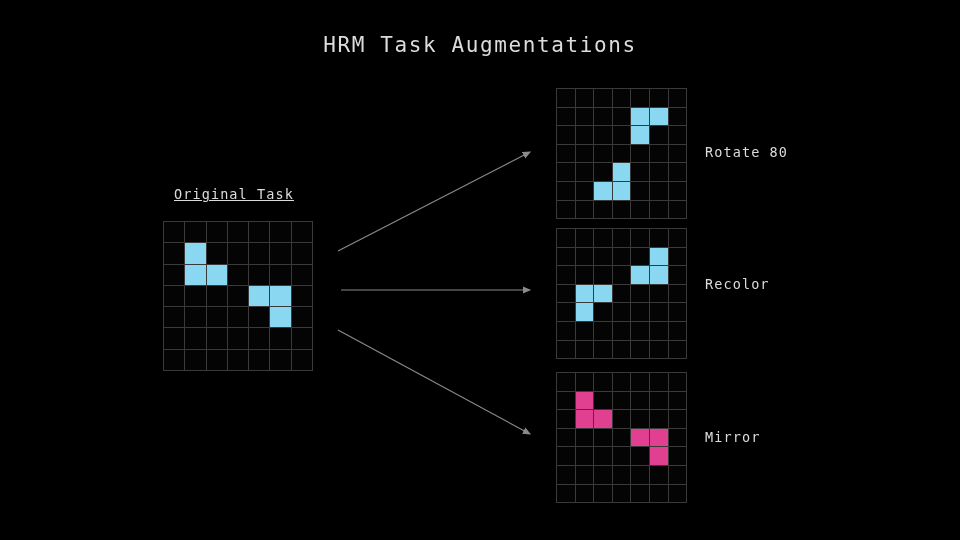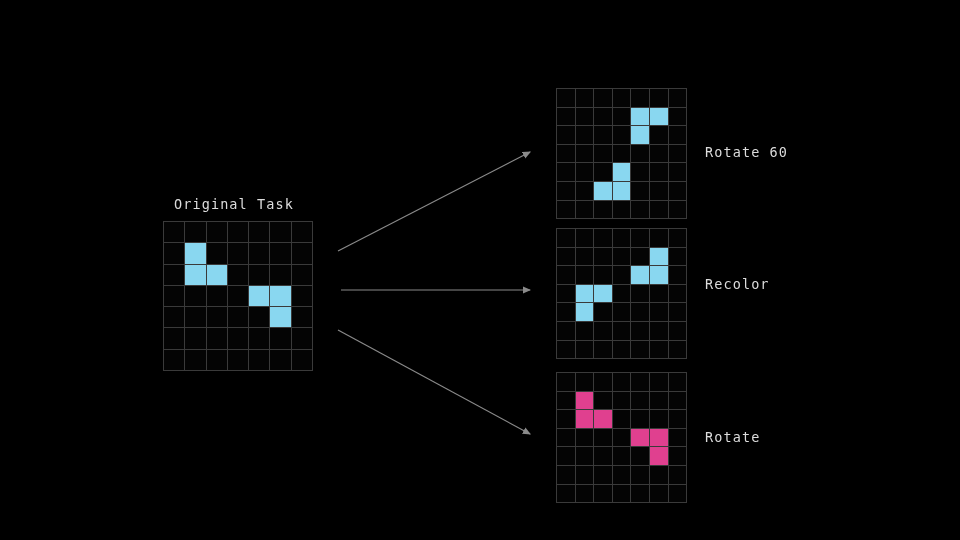--- a/index.html
+++ b/index.html
@@ -29,21 +29,22 @@
   }
   .panel-label {
     position: absolute;
     color: #dcdcdc;
     font-size: 13.5px;
     letter-spacing: 1.1px;
     white-space: pre;
   }
   #orig-label {
     left: 174px;
-    top: 196px;
+    top: 186px;
+    text-decoration: underline;
   }
   .grid {
     position: absolute;
     display: grid;
     background: #3a3a3a;
     border: 1px solid #3a3a3a;
     box-sizing: content-box;
     gap: 1px;
   }
   .cell {
@@ -80,20 +81,21 @@
     width: 960px;
     height: 540px;
     pointer-events: none;
   }
 </style>
 </head>
 <body>
 
 <div id="stage">
 
+  <div id="title">HRM Task Augmentations</div>
 
   <div class="panel-label" id="orig-label">Original Task</div>
 
   <div class="grid" id="grid-original" style="grid-template-columns: repeat(7, 20.3px); grid-template-rows: repeat(7, 20.3px);">
       <div class="cell" style="background: rgb(4, 4, 4);"></div>
       <div class="cell" style="background: rgb(4, 4, 4);"></div>
       <div class="cell" style="background: rgb(4, 4, 4);"></div>
       <div class="cell" style="background: rgb(4, 4, 4);"></div>
       <div class="cell" style="background: rgb(4, 4, 4);"></div>
       <div class="cell" style="background: rgb(4, 4, 4);"></div>
@@ -199,21 +201,21 @@
       <div class="cell" style="background: rgb(4, 4, 4);"></div>
       <div class="cell" style="background: rgb(4, 4, 4);"></div>
       <div class="cell" style="background: rgb(4, 4, 4);"></div>
       <div class="cell" style="background: rgb(4, 4, 4);"></div>
       <div class="cell" style="background: rgb(4, 4, 4);"></div>
       <div class="cell" style="background: rgb(4, 4, 4);"></div>
       <div class="cell" style="background: rgb(4, 4, 4);"></div>
       <div class="cell" style="background: rgb(4, 4, 4);"></div>
       <div class="cell" style="background: rgb(4, 4, 4);"></div>
     </div>
-  <div class="aug-label" id="label-rotate90">Rotate 60</div>
+  <div class="aug-label" id="label-rotate90">Rotate 80</div>
 
   <div class="grid grid-aug" id="grid-mirror" style="grid-template-columns: repeat(7, 17.6px); grid-template-rows: repeat(7, 17.6px);">
       <div class="cell" style="background: rgb(4, 4, 4);"></div>
       <div class="cell" style="background: rgb(4, 4, 4);"></div>
       <div class="cell" style="background: rgb(4, 4, 4);"></div>
       <div class="cell" style="background: rgb(4, 4, 4);"></div>
       <div class="cell" style="background: rgb(4, 4, 4);"></div>
       <div class="cell" style="background: rgb(4, 4, 4);"></div>
       <div class="cell" style="background: rgb(4, 4, 4);"></div>
       <div class="cell" style="background: rgb(4, 4, 4);"></div>
@@ -305,15 +307,15 @@
       <div class="cell" style="background: rgb(4, 4, 4);"></div>
       <div class="cell" style="background: rgb(4, 4, 4);"></div>
       <div class="cell" style="background: rgb(4, 4, 4);"></div>
       <div class="cell" style="background: rgb(4, 4, 4);"></div>
       <div class="cell" style="background: rgb(4, 4, 4);"></div>
       <div class="cell" style="background: rgb(4, 4, 4);"></div>
       <div class="cell" style="background: rgb(4, 4, 4);"></div>
       <div class="cell" style="background: rgb(4, 4, 4);"></div>
       <div class="cell" style="background: rgb(4, 4, 4);"></div>
     </div>
-  <div class="aug-label" id="label-recolor">Rotate</div>
+  <div class="aug-label" id="label-recolor">Mirror</div>
 
 </div>
 
 </body></html>

